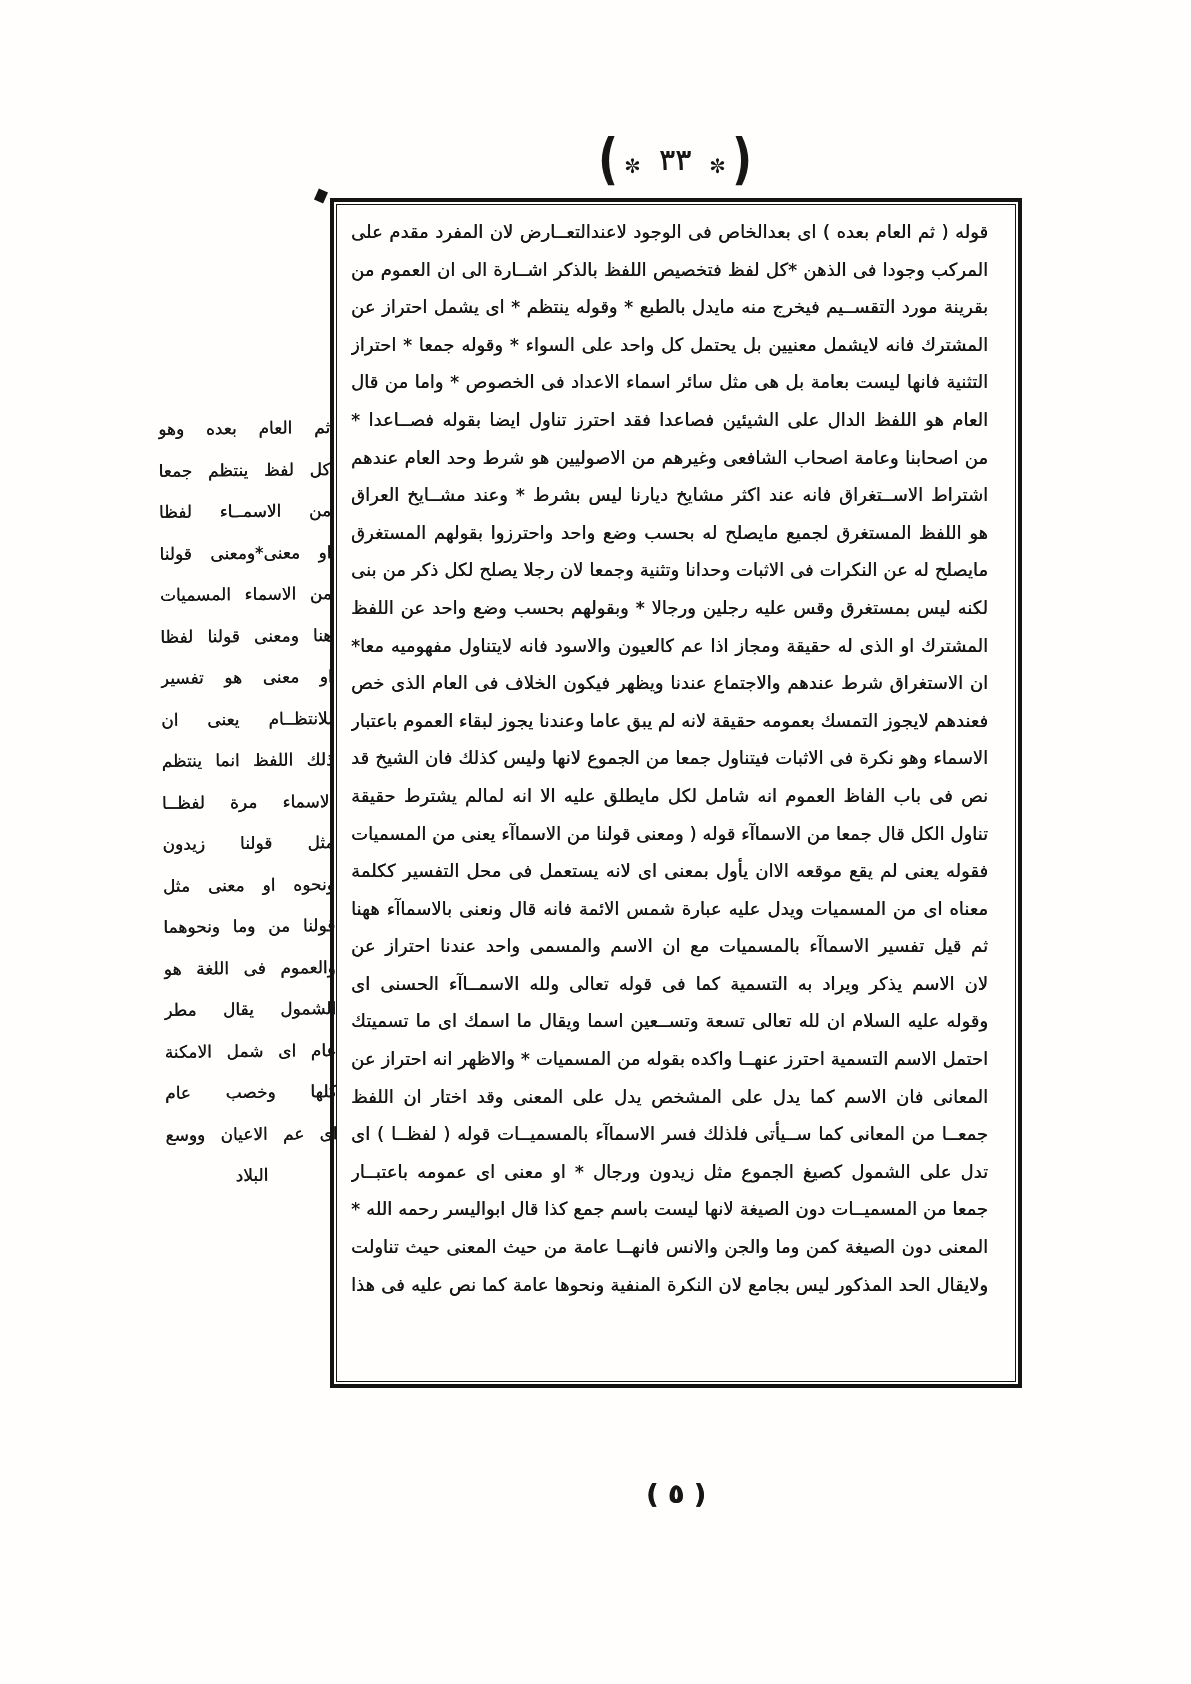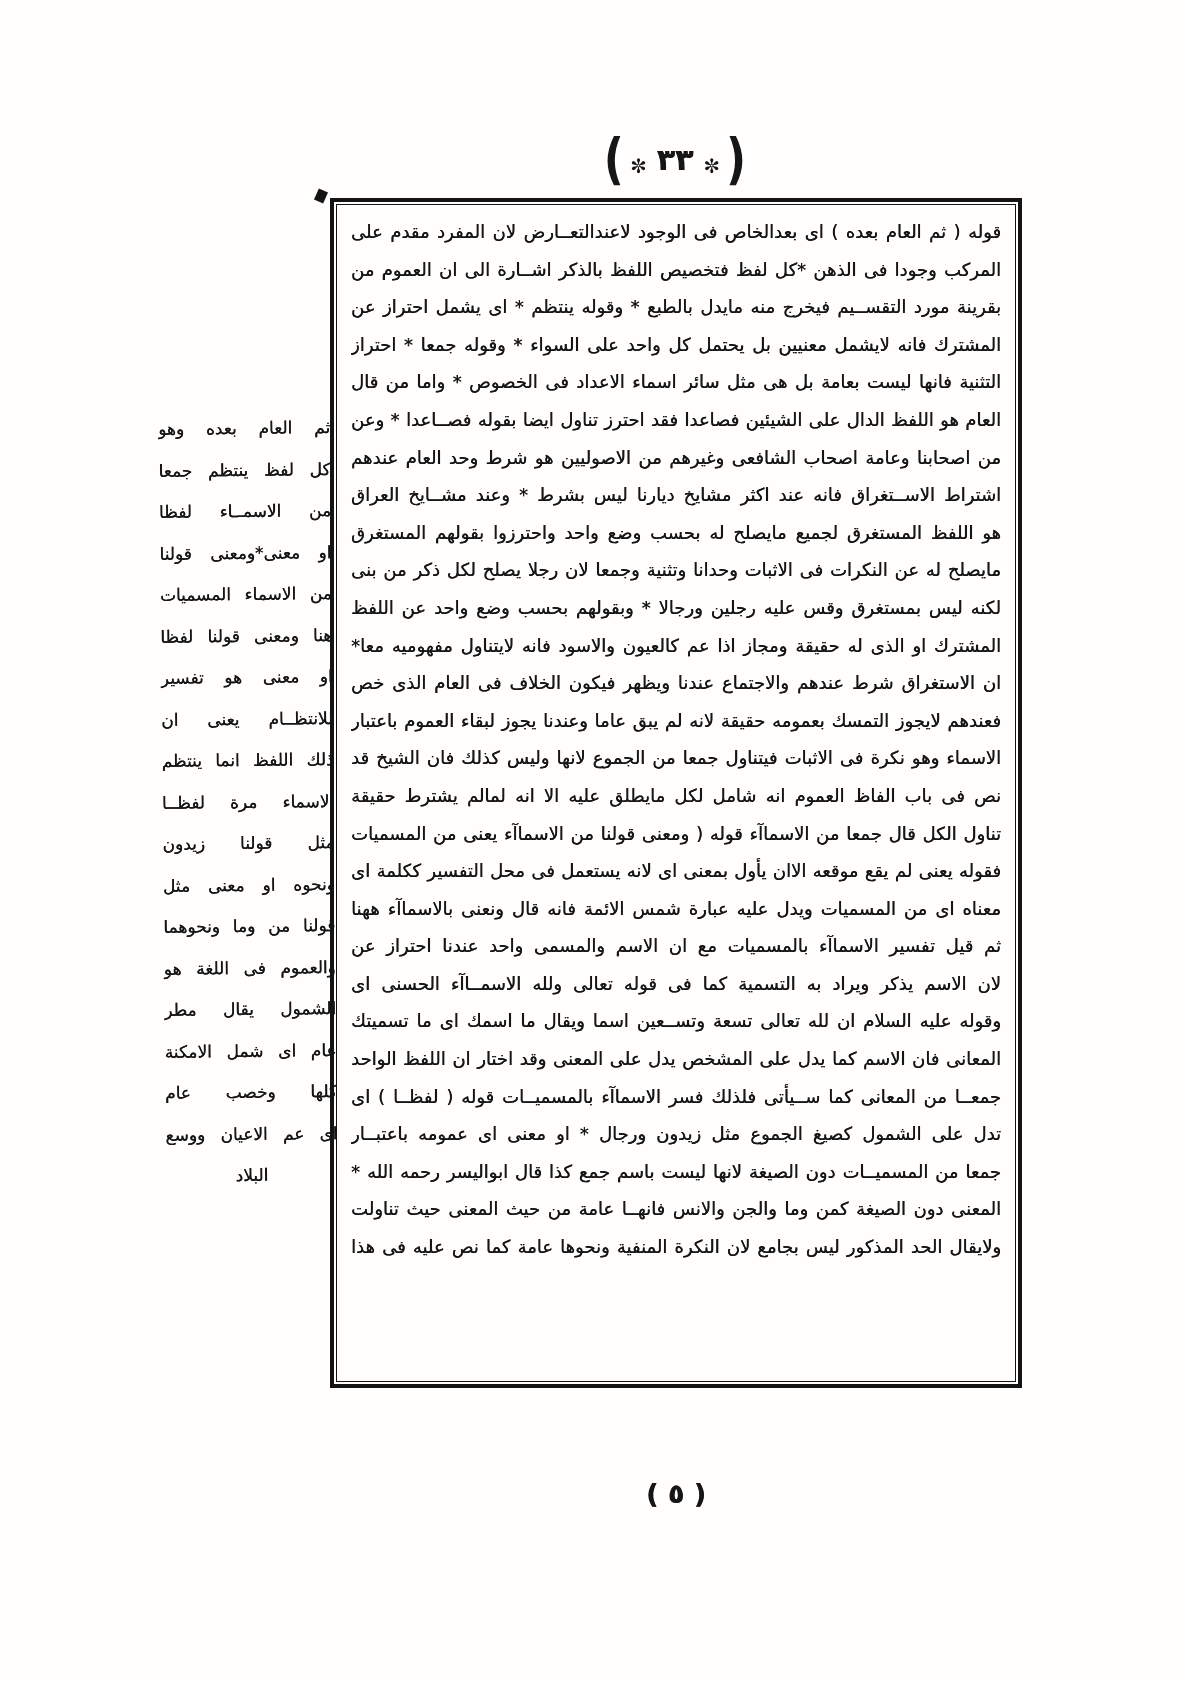--- a/index.html
+++ b/index.html
@@ -18,38 +18,38 @@
     position: absolute; left: 330px; top: 128px; width: 690px; height: 62px;
     display: flex; align-items: center; justify-content: center; gap: 6px;
     direction: ltr;
   }
   .pageno-bracket {
     font-size: 44px; line-height: 44px; font-weight: bold;
     transform: scaleY(1.25);
   }
   .pageno-rosette { font-size: 20px; line-height: 20px; margin-top: 14px; }
   .pageno-num {
-    font-size: 30px; font-weight: bold; letter-spacing: 2px;
-    margin: 0 4px; text-shadow: 0.4px 0 currentColor;
+    font-size: 30px; font-weight: normal; letter-spacing: 2px;
+    margin: 0 12px; text-shadow: 0.4px 0 currentColor;
   }
 
   
   .frame-outer {
     position: absolute; left: 330px; top: 198px; width: 692px; height: 1190px;
     border: 4px solid #141414;
     background: #fffefd;
   }
   .ink-blot {
     position: absolute; left: -18px; top: -12px; width: 10px; height: 12px;
     background: #141414; transform: rotate(24deg);
   }
   .frame-inner {
     position: absolute; inset: 2px;
     border: 1.5px solid #141414;
-    padding: 8px 14px 0 14px;
+    padding: 8px 27px 0 14px;
     overflow: hidden;
   }
   .main-text { direction: rtl; }
   .mline {
     direction: rtl;
     font-size: 18px;
     height: 37.6px; line-height: 37.6px;
     max-height: 37.6px; overflow: hidden;
     text-align: justify; text-align-last: justify;
     text-shadow: 0.35px 0 currentColor;
@@ -114,20 +114,21 @@
           <div class="mline">ان الاستغراق شرط عندهم والاجتماع عندنا ويظهر فيكون الخلاف فى العام الذى خص منه</div>
           <div class="mline">فعندهم لايجوز التمسك بعمومه حقيقة لانه لم يبق عاما وعندنا يجوز لبقاء العموم باعتبار الجمعية*</div>
           <div class="mline">الاسماء وهو نكرة فى الاثبات فيتناول جمعا من الجموع لانها وليس كذلك فان الشيخ قد</div>
           <div class="mline">نص فى باب الفاظ العموم انه شامل لكل مايطلق عليه الا انه لمالم يشترط حقيقة العموم</div>
           <div class="mline">تناول الكل قال جمعا من الاسماآء قوله ( ومعنى قولنا من الاسماآء يعنى من المسميات *</div>
           <div class="mline">فقوله يعنى لم يقع موقعه الاان يأول بمعنى اى لانه يستعمل فى محل التفسير ككلمة اى فيكون</div>
           <div class="mline">معناه اى من المسميات ويدل عليه عبارة شمس الائمة فانه قال ونعنى بالاسماآء ههنا المسميات *</div>
           <div class="mline">ثم قيل تفسير الاسماآء بالمسميات مع ان الاسم والمسمى واحد عندنا احتراز عن التسميات</div>
           <div class="mline">لان الاسم يذكر ويراد به التسمية كما فى قوله تعالى ولله الاسمــاآء الحسنى اى التسميــات</div>
           <div class="mline">وقوله عليه السلام ان لله تعالى تسعة وتســعين اسما ويقال ما اسمك اى ما تسميتك فاذا</div>
+          <div class="mline">احتمل الاسم التسمية احترز عنهــا واكده بقوله من المسميات * والاظهر انه احتراز عن</div>
           <div class="mline">المعانى فان الاسم كما يدل على المشخص يدل على المعنى وقد اختار ان اللفظ الواحد لاينتظم</div>
           <div class="mline">جمعــا من المعانى كما ســيأتى فلذلك فسر الاسماآء بالمسميــات قوله ( لفظــا ) اى صيغته</div>
           <div class="mline">تدل على الشمول كصيغ الجموع مثل زيدون ورجال * او معنى اى عمومه باعتبــار</div>
           <div class="mline">جمعا من المسميــات دون الصيغة لانها ليست باسم جمع كذا قال ابواليسر رحمه الله *</div>
           <div class="mline">المعنى دون الصيغة كمن وما والجن والانس فانهــا عامة من حيث المعنى حيث تناولت</div>
           <div class="mline">ولايقال الحد المذكور ليس بجامع لان النكرة المنفية ونحوها عامة كما نص عليه فى هذا</div>
         </div>
     </div>
   </div>
 

